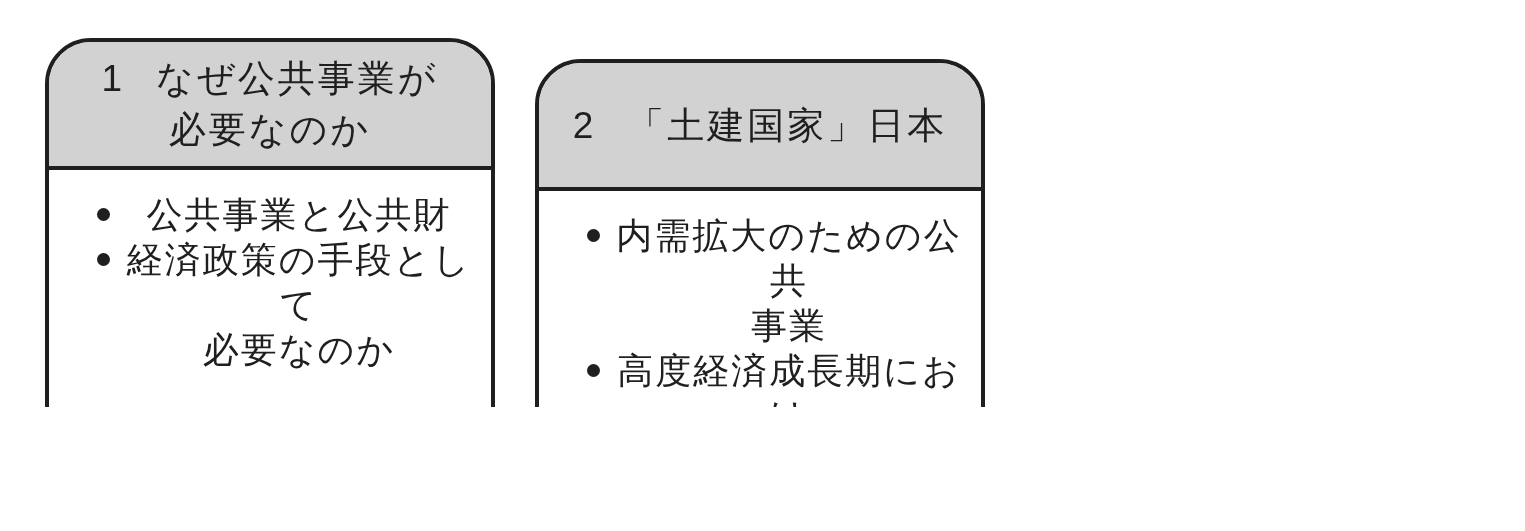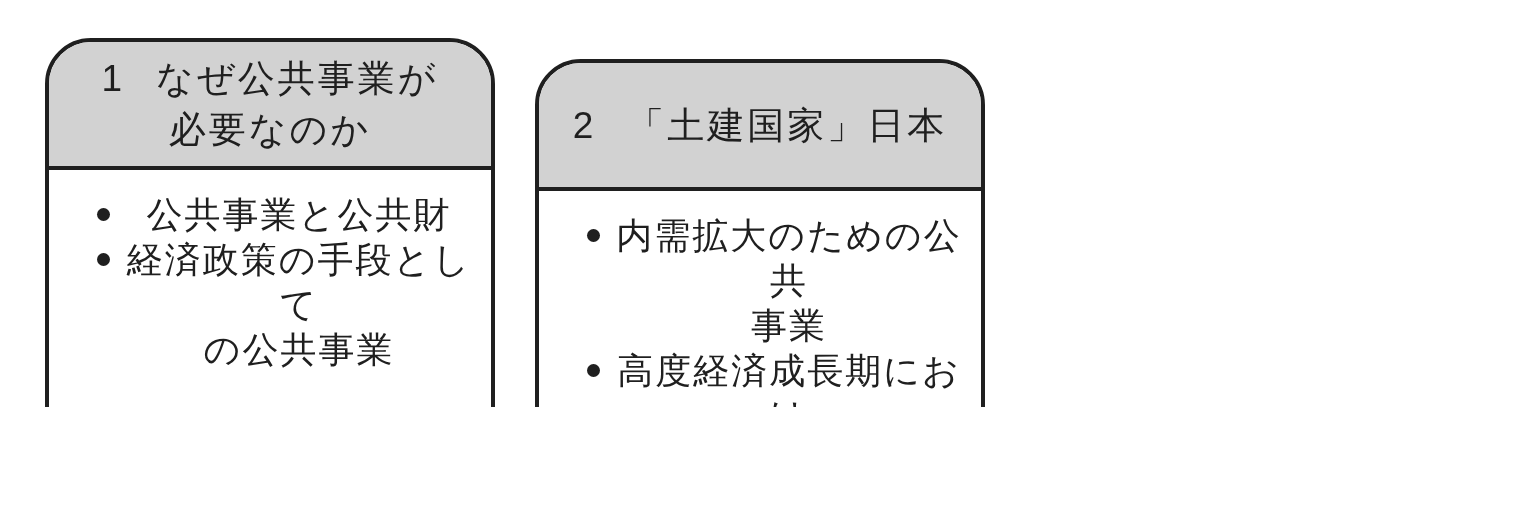--- a/index.html
+++ b/index.html
@@ -92,21 +92,21 @@
   <div class="card pos-1">
     <div class="card-header">
       <div class="header-line">
         <span class="card-number">1</span><span class="card-title">なぜ公共事業が
 必要なのか</span>
       </div>
     </div>
     <div class="card-body">
       <div class="bullet-item">公共事業と公共財</div>
       <div class="bullet-item">経済政策の手段として
-の公共事業</div>
+必要なのか</div>
     </div>
   </div>
 
   <div class="card pos-2">
     <div class="card-header">
       <div class="header-line">
         <span class="card-number">2</span><span class="card-title">「土建国家」日本</span>
       </div>
     </div>
     <div class="card-body">

